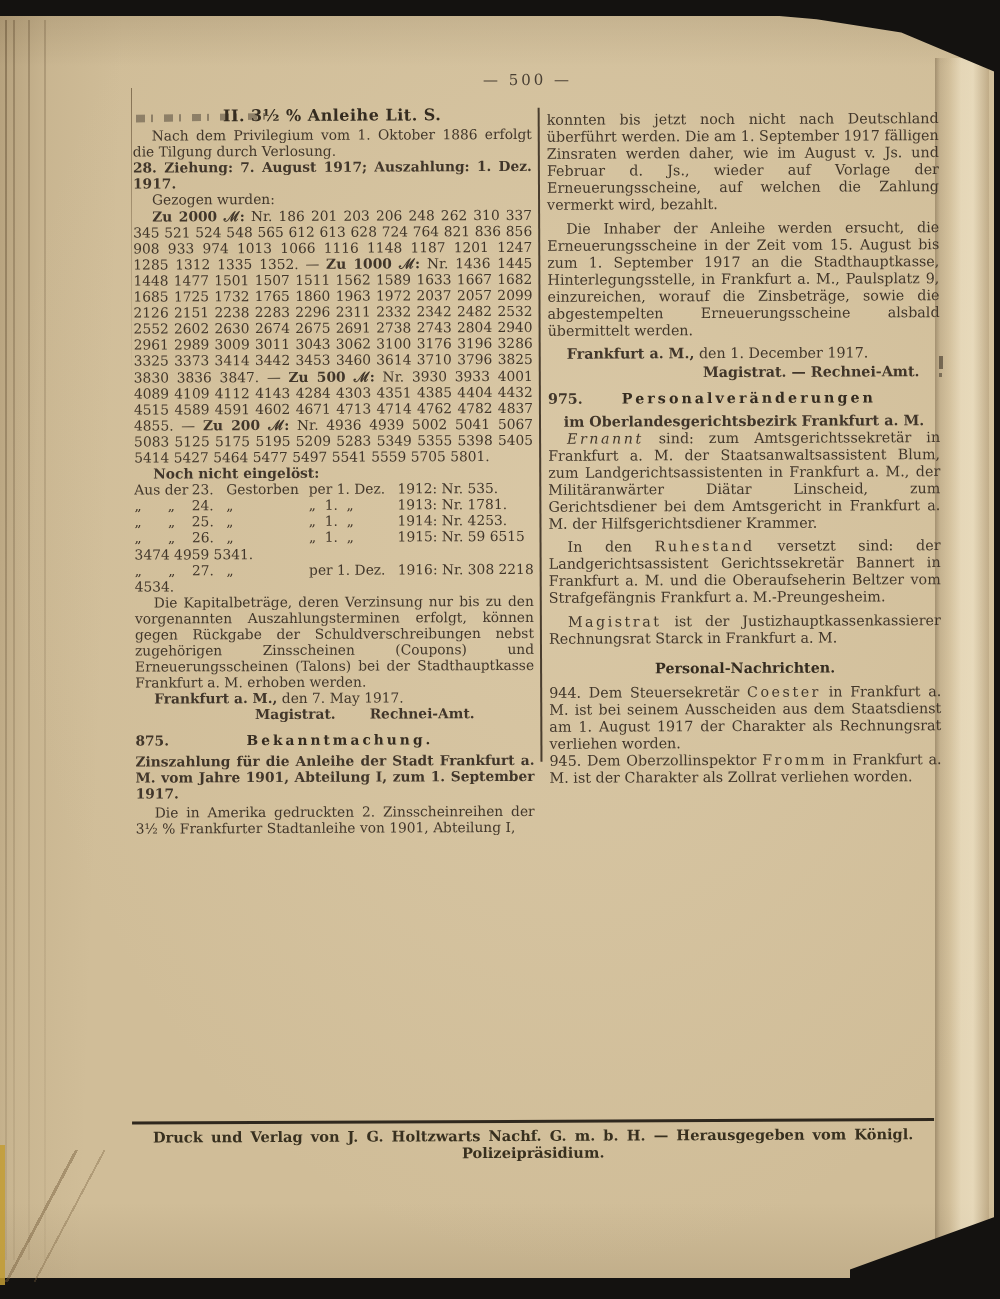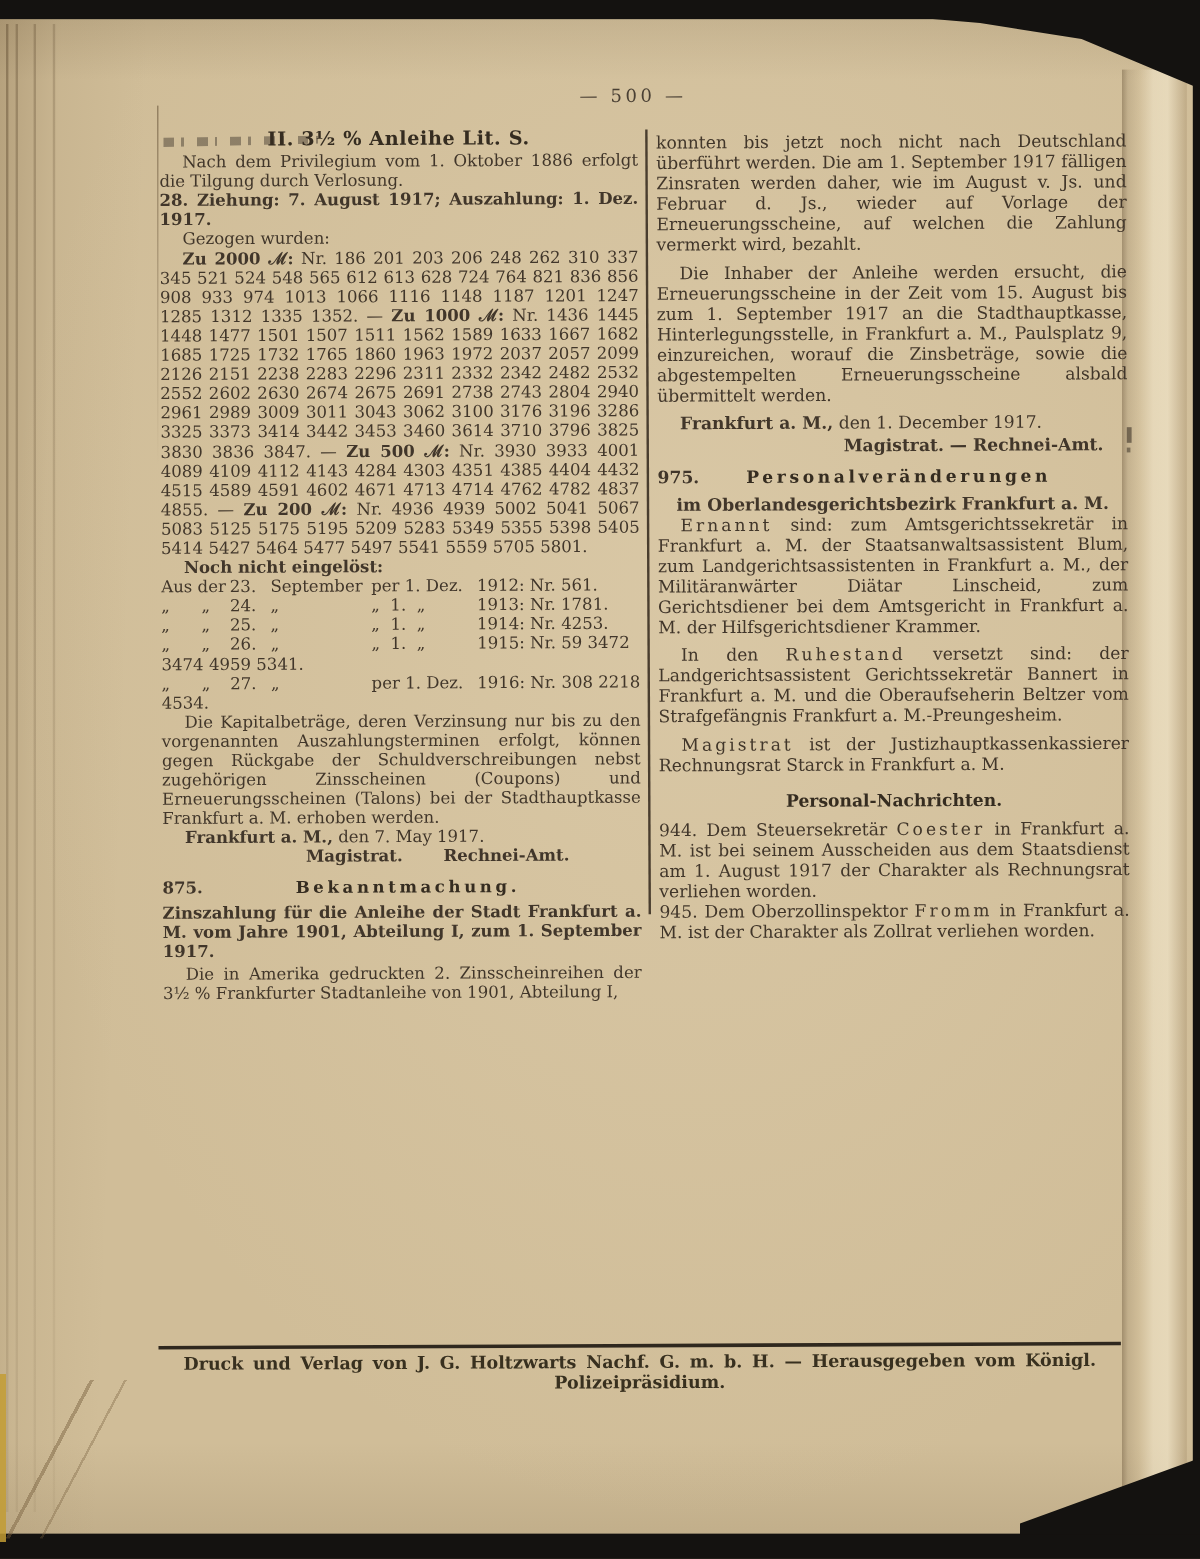--- a/index.html
+++ b/index.html
@@ -109,44 +109,44 @@
 
     <p class="ind"><span class="b">Zu 2000 ℳ:</span><span> Nr. 186 201 203 206 248 262 310 337 345 521 524 548 565 612 613 628 724 764 821 836 856 908 933 974 1013 1066 1116 1148 1187 1201 1247 1285 1312 1335 1352.</span><span> — </span><span class="b">Zu 1000 ℳ:</span><span> Nr. 1436 1445 1448 1477 1501 1507 1511 1562 1589 1633 1667 1682 1685 1725 1732 1765 1860 1963 1972 2037 2057 2099 2126 2151 2238 2283 2296 2311 2332 2342 2482 2532 2552 2602 2630 2674 2675 2691 2738 2743 2804 2940 2961 2989 3009 3011 3043 3062 3100 3176 3196 3286 3325 3373 3414 3442 3453 3460 3614 3710 3796 3825 3830 3836 3847.</span><span> — </span><span class="b">Zu 500 ℳ:</span><span> Nr. 3930 3933 4001 4089 4109 4112 4143 4284 4303 4351 4385 4404 4432 4515 4589 4591 4602 4671 4713 4714 4762 4782 4837 4855.</span><span> — </span><span class="b">Zu 200 ℳ:</span><span> Nr. 4936 4939 5002 5041 5067 5083 5125 5175 5195 5209 5283 5349 5355 5398 5405 5414 5427 5464 5477 5497 5541 5559 5705 5801.</span></p>
 
     <p class="ind b">Noch nicht eingelöst:</p>
 
     <table class="rt">
       <tbody>
           <tr>
         <td class="w1">Aus der</td>
         <td class="w2">23.</td>
-        <td class="w3">September</td>
+        <td class="w3">Gestorben</td>
         <td class="w4">per 1. Dez.</td>
-        <td>1912: Nr. 561.</td>
+        <td>1912: Nr. 535.</td>
       </tr>
       <tr>
         <td>„      „</td>
         <td>24.</td>
         <td>„</td>
         <td>„  1.  „</td>
         <td>1913: Nr. 1781.</td>
       </tr>
       <tr>
         <td>„      „</td>
         <td>25.</td>
         <td>„</td>
         <td>„  1.  „</td>
         <td>1914: Nr. 4253.</td>
       </tr>
       <tr>
         <td>„      „</td>
         <td>26.</td>
         <td>„</td>
         <td>„  1.  „</td>
-        <td>1915: Nr. 59 3472</td>
+        <td>1915: Nr. 59 6515</td>
       </tr>
       <tr>
         <td colspan="5" class="cont1">3474 4959 5341.</td>
       </tr>
       <tr>
         <td>„      „</td>
         <td>27.</td>
         <td>„</td>
         <td>per 1. Dez.</td>
         <td>1916: Nr. 308 2218</td>
@@ -173,21 +173,21 @@
     <p>konnten bis jetzt noch nicht nach Deutschland überführt werden. Die am 1. September 1917 fälligen Zinsraten werden daher, wie im August v. Js. und Februar d. Js., wieder auf Vorlage der Erneuerungsscheine, auf welchen die Zahlung vermerkt wird, bezahlt.</p>
     <p class="ind gap">Die Inhaber der Anleihe werden ersucht, die Erneuerungsscheine in der Zeit vom 15. August bis zum 1. September 1917 an die Stadthauptkasse, Hinterlegungsstelle, in Frankfurt a. M., Paulsplatz 9, einzureichen, worauf die Zinsbeträge, sowie die abgestempelten Erneuerungsscheine alsbald übermittelt werden.</p>
     <p class="ind gap"><span class="b">Frankfurt a. M.,</span><span> den 1. December 1917.</span></p>
     <p class="sig-right">Magistrat. — Rechnei-Amt.</p>
 
     <div class="hrow gap-lg">
       <span class="hnum">975.</span>
       <span class="htext">Personalveränderungen</span>
     </div>
     <p class="subhead">im Oberlandesgerichtsbezirk Frankfurt a. M.</p>
-    <p><span class="sperr" style="padding-left:19px;">Ernannt</span><span> sind: zum Amtsgerichtssekretär in Frankfurt a. M. der Staatsanwaltsassistent Blum, zum Landgerichtsassistenten in Frankfurt a. M., der Militäranwärter Diätar Linscheid, zum Gerichtsdiener bei dem Amtsgericht in Frankfurt a. M. der Hilfsgerichtsdiener Krammer.</span></p>
+    <p><span class="sperr" style="padding-left:19px;font-style:italic;">Ernannt</span><span> sind: zum Amtsgerichtssekretär in Frankfurt a. M. der Staatsanwaltsassistent Blum, zum Landgerichtsassistenten in Frankfurt a. M., der Militäranwärter Diätar Linscheid, zum Gerichtsdiener bei dem Amtsgericht in Frankfurt a. M. der Hilfsgerichtsdiener Krammer.</span></p>
     <p class="gap"><span style="padding-left:19px;">In den </span><span class="sperr">Ruhestand</span><span> versetzt sind: der Landgerichtsassistent Gerichtssekretär Bannert in Frankfurt a. M. und die Oberaufseherin Beltzer vom Strafgefängnis Frankfurt a. M.-Preungesheim.</span></p>
     <p class="gap"><span class="sperr" style="padding-left:19px;">Magistrat</span><span> ist der Justizhauptkassenkassierer Rechnungsrat Starck in Frankfurt a. M.</span></p>
 
     <p class="center-head">Personal-Nachrichten.</p>
 
     <p><span>944.  Dem Steuersekretär </span><span class="sperr">Coester</span><span> in Frankfurt a. M. ist bei seinem Ausscheiden aus dem Staatsdienst am 1. August 1917 der Charakter als Rechnungsrat verliehen worden.</span></p>
     <p><span>945.  Dem Oberzollinspektor </span><span class="sperr">Fromm</span><span> in Frankfurt a. M. ist der Charakter als Zollrat verliehen worden.</span></p>
   </div>
 
   <div class="footer-rule"></div>

